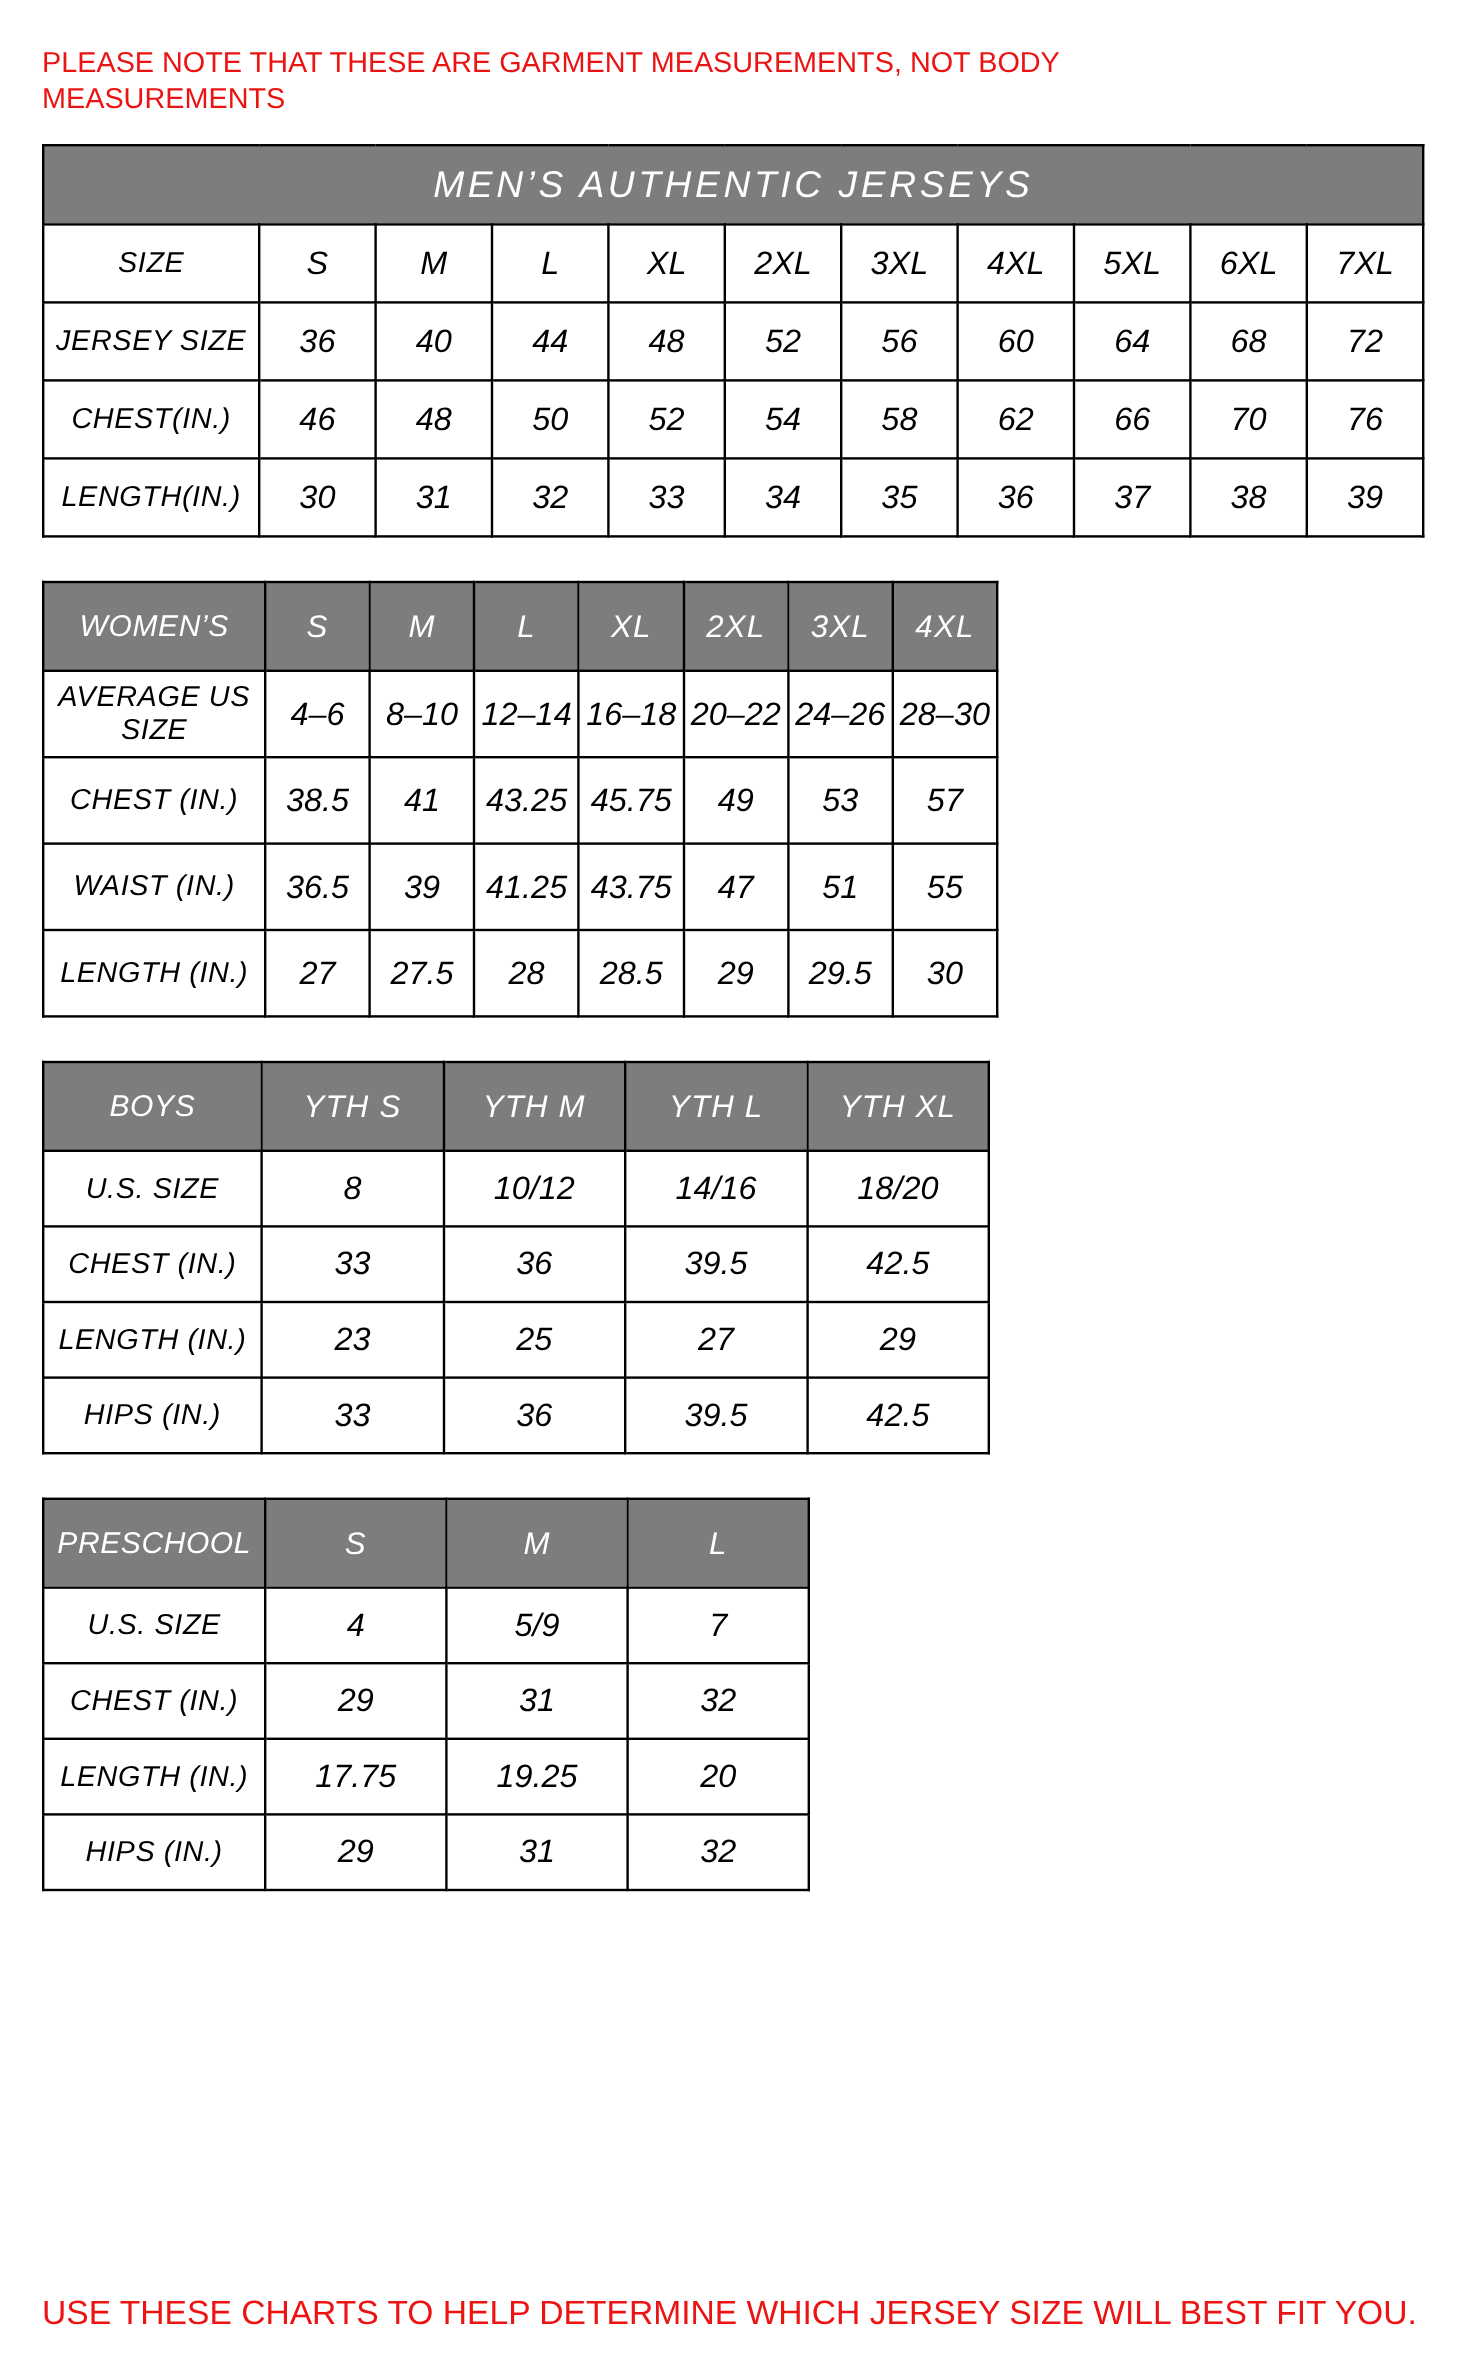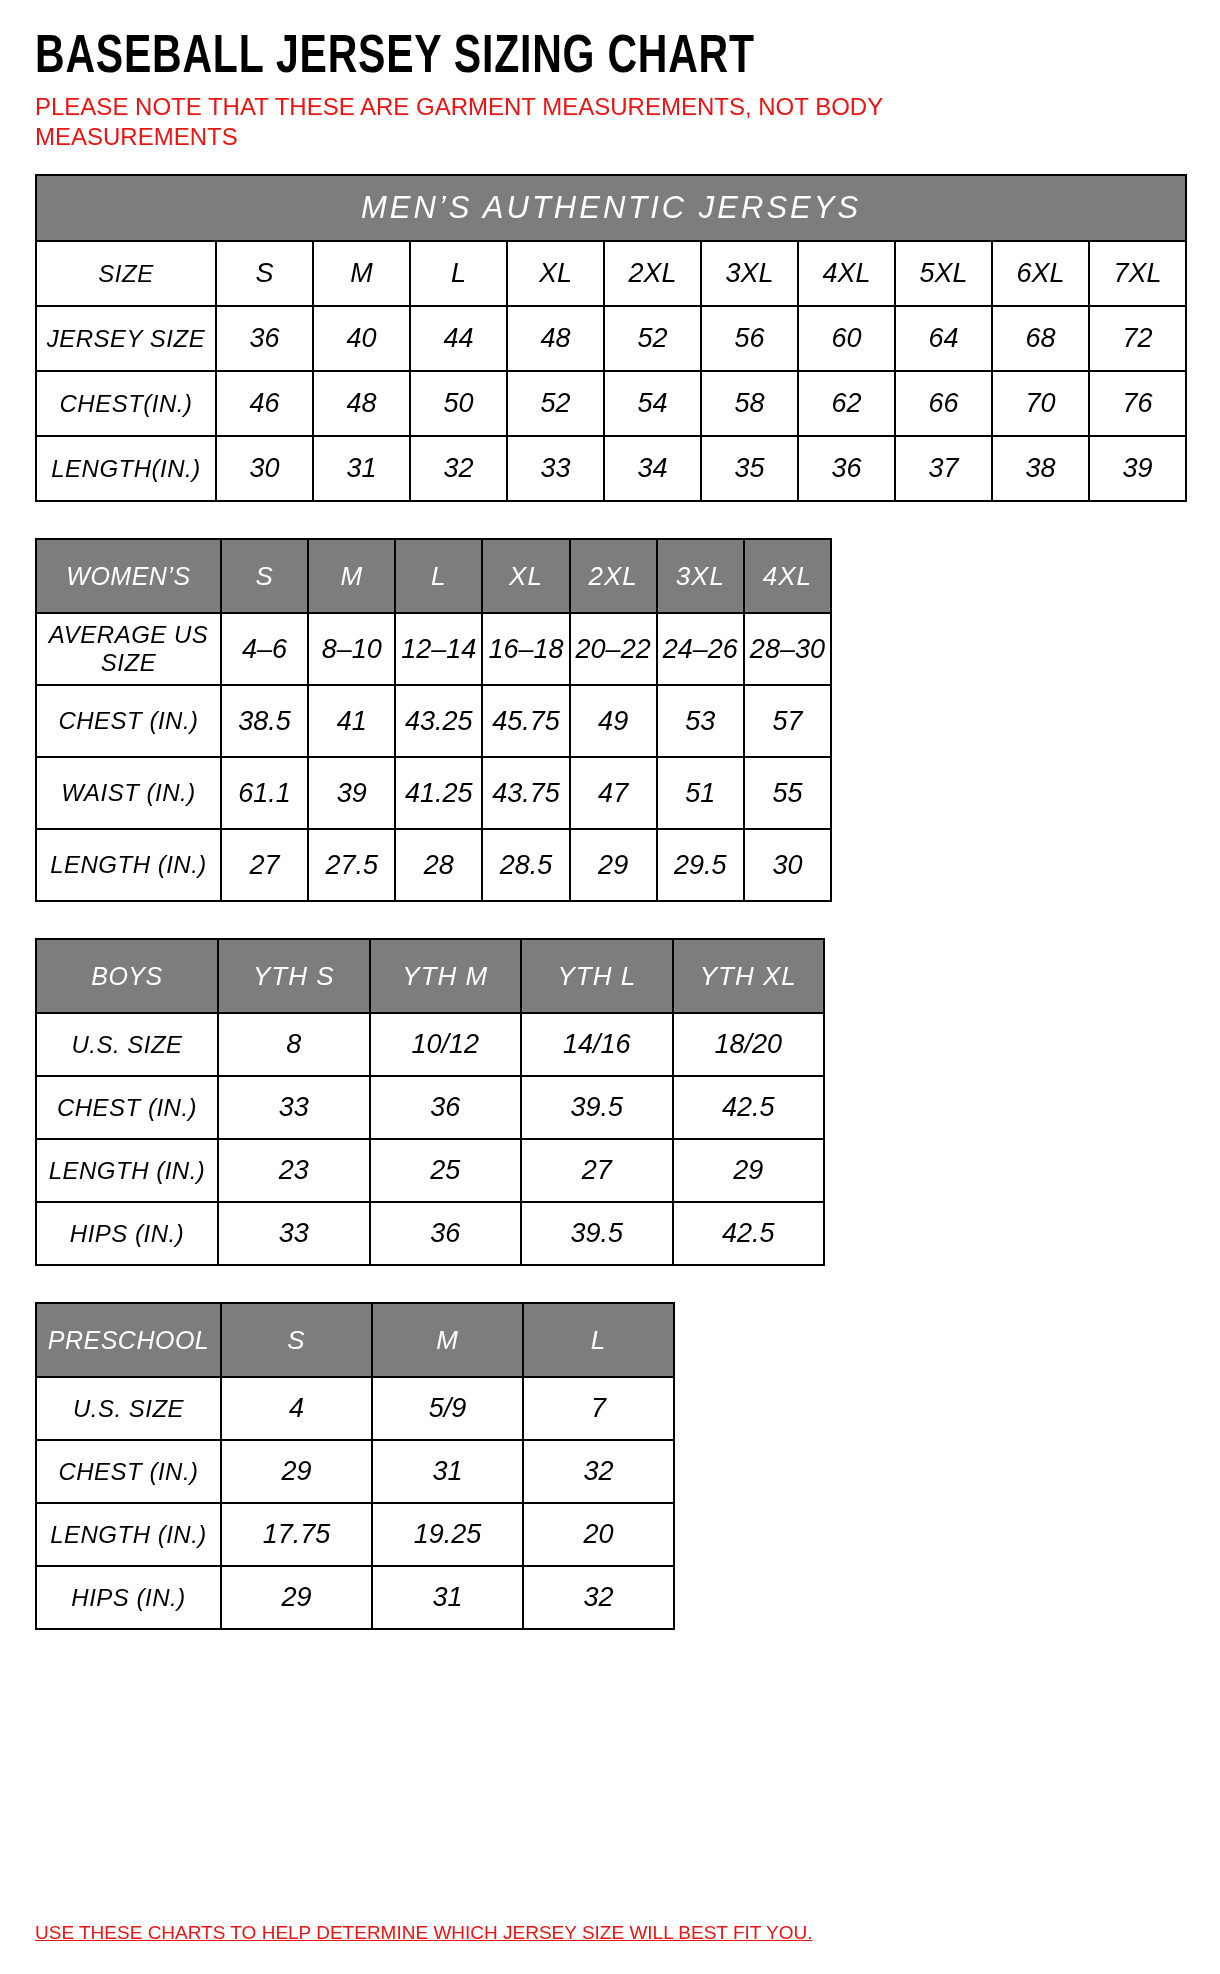--- a/index.html
+++ b/index.html
@@ -76,30 +76,28 @@
   table.boys { width: 788px; padding-left: 22px; }
   table.boys td { height: 63px; }
   table.preschool { width: 638px; }
   table.preschool td { height: 63px; }
 
   .footer {
     margin-top: auto;
     padding-top: 40px;
     padding-bottom: 14px;
     color: var(--accent-red, #ec1313);
-    font-size: 19px;
+    font-size: 28px;
     white-space: nowrap;
-    text-decoration: underline;
   }
 </style>
 </head>
 <body>
 
 <div class="page">
-  <h1 class="title"><span class="condense">BASEBALL JERSEY SIZING CHART</span></h1>
   <p class="note">PLEASE NOTE THAT THESE ARE GARMENT MEASUREMENTS, NOT BODY MEASUREMENTS</p>
   <div id="tables">
       <table class="t mens">
         <colgroup>
           <col style="width: 180px;">
           <col style="width: 97px;">
           <col style="width: 97px;">
           <col style="width: 97px;">
           <col style="width: 97px;">
           <col style="width: 97px;">
@@ -204,21 +202,21 @@
             <td class="val">38.5</td>
             <td class="val">41</td>
             <td class="val">43.25</td>
             <td class="val">45.75</td>
             <td class="val">49</td>
             <td class="val">53</td>
             <td class="val">57</td>
           </tr>
           <tr>
             <td class="rlabel">WAIST (IN.)</td>
-            <td class="val">61.1</td>
+            <td class="val">36.5</td>
             <td class="val">39</td>
             <td class="val">41.25</td>
             <td class="val">43.75</td>
             <td class="val">47</td>
             <td class="val">51</td>
             <td class="val">55</td>
           </tr>
           <tr>
             <td class="rlabel">LENGTH (IN.)</td>
             <td class="val">27</td>

